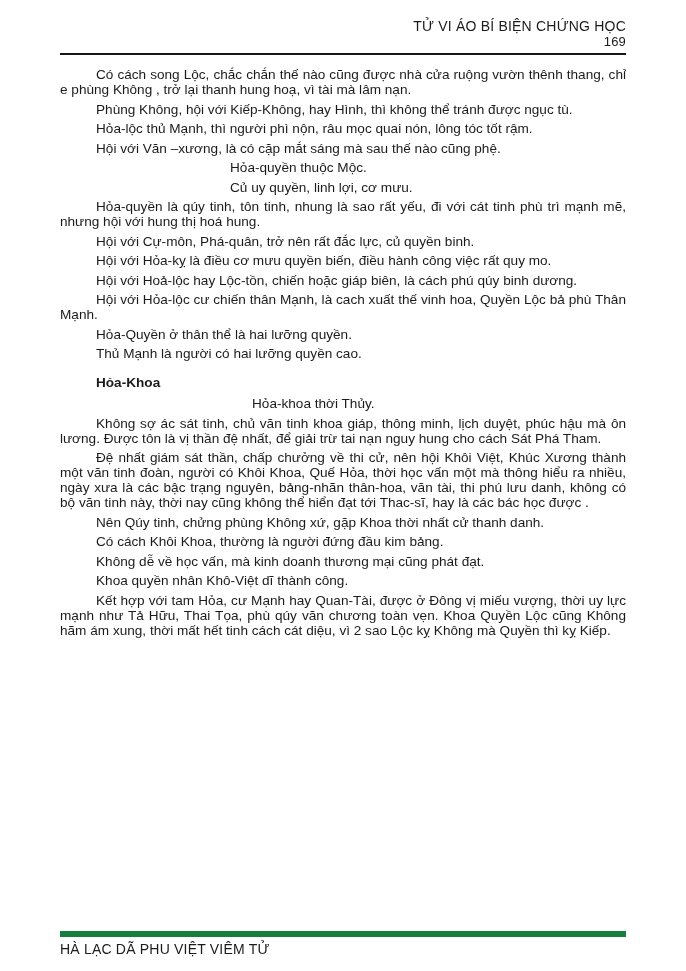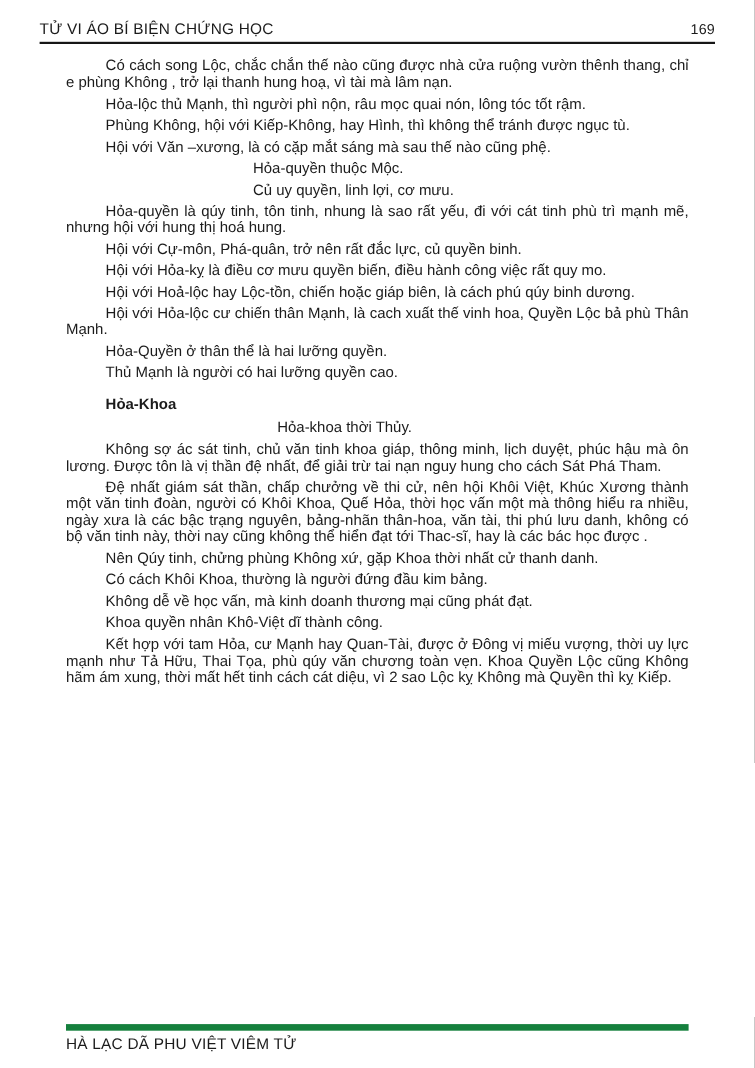--- a/index.html
+++ b/index.html
@@ -11,26 +11,27 @@
     margin: 0 auto;
     background: #ffffff;
     color: #1b1b1b;
     font-family: "Liberation Sans", "DejaVu Sans", sans-serif;
     overflow: hidden;
   }
   .header {
     display: flex;
     justify-content: space-between;
     align-items: flex-end;
-    margin: 0 36px;
+    margin: 0 60px;
     padding-top: 18px;
     padding-bottom: 4px;
     border-bottom: 2px solid #161616;
     font-size: 14px;
     letter-spacing: 0.2px;
+    flex-direction: column;
   }
   .header .title { font-weight: normal; }
   .header .pageno { font-size: 13px; }
   .content {
     margin: 12px 60px 0 60px;
     font-size: 13.6px;
     line-height: 15px;
   }
   .para {
     text-align: justify;
@@ -64,22 +65,22 @@
 
 <div class="page">
 
   <div class="header">
     <span class="title">TỬ VI ÁO BÍ BIỆN CHỨNG HỌC</span>
     <span class="pageno">169</span>
   </div>
 
   <div class="content">
     <p class="para">Có cách song Lộc, chắc chắn thế nào cũng được nhà cửa ruộng vườn thênh thang, chỉ e phùng Không , trở lại thanh hung hoạ, vì tài mà lâm nạn.</p>
+    <p class="para">Phùng Không, hội với Kiếp-Không, hay Hình, thì không thể tránh được ngục tù.</p>
     <p class="para">Hỏa-lộc thủ Mạnh, thì người phì nộn, râu mọc quai nón, lông tóc tốt rậm.</p>
-    <p class="para">Phùng Không, hội với Kiếp-Không, hay Hình, thì không thể tránh được ngục tù.</p>
     <p class="para">Hội với Văn –xương, là có cặp mắt sáng mà sau thế nào cũng phệ.</p>
     <p class="verse tab1">Hỏa-quyền thuộc Mộc.</p>
     <p class="verse tab1">Củ uy quyền, linh lợi, cơ mưu.</p>
     <p class="para">Hỏa-quyền là qúy tinh, tôn tinh, nhung là sao rất yếu, đi với cát tinh phù trì mạnh mẽ, nhưng hội với hung thị hoá hung.</p>
     <p class="para">Hội với Cự-môn, Phá-quân, trở nên rất đắc lực, củ quyền binh.</p>
     <p class="para">Hội với Hỏa-kỵ là điều cơ mưu quyền biến, điều hành công việc rất quy mo.</p>
     <p class="para">Hội với Hoả-lộc hay Lộc-tồn, chiến hoặc giáp biên, là cách phú qúy binh dương.</p>
     <p class="para">Hội với Hỏa-lộc cư chiến thân Mạnh, là cach xuất thế vinh hoa, Quyền Lộc bả phù Thân Mạnh.</p>
     <p class="para">Hỏa-Quyền ở thân thể là hai lưỡng quyền.</p>
     <p class="para">Thủ Mạnh là người có hai lưỡng quyền cao.</p>

